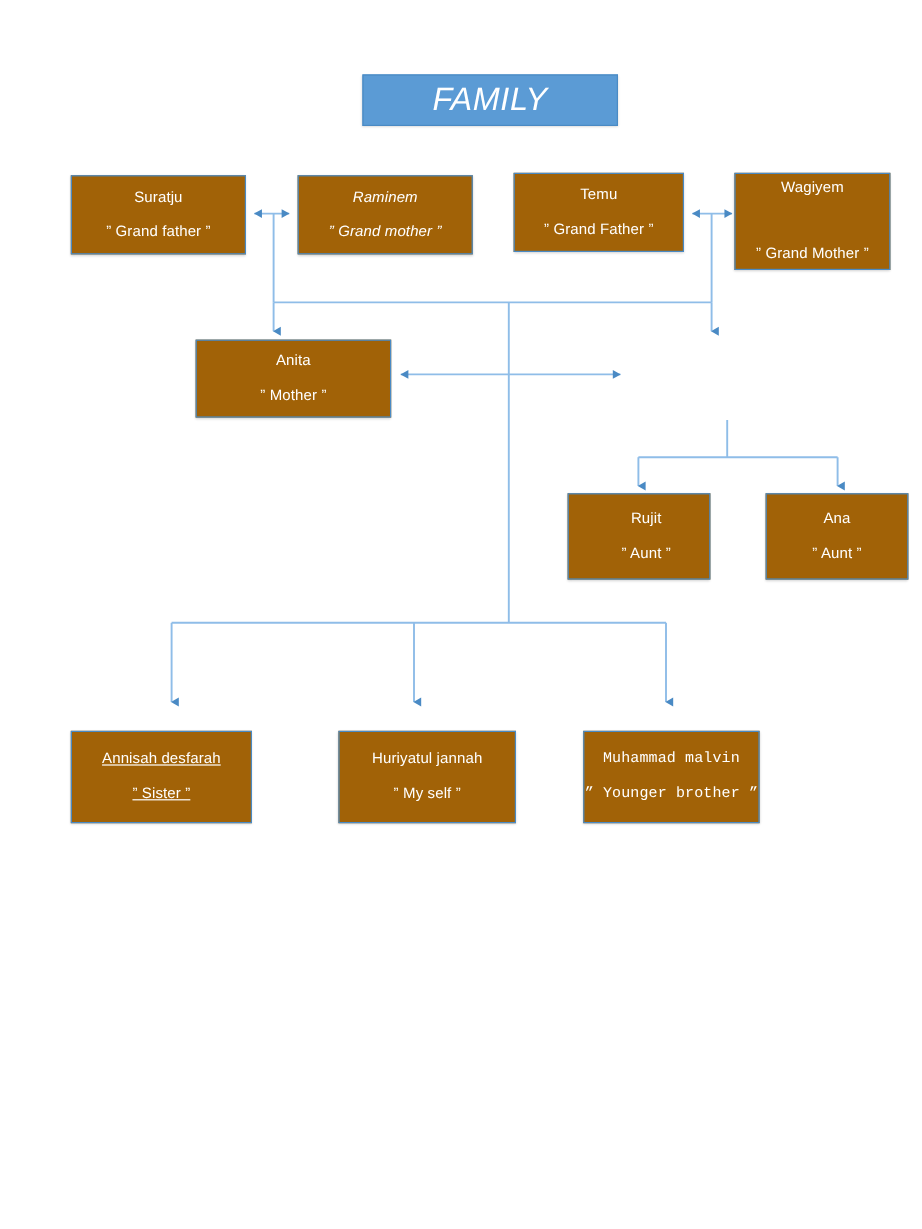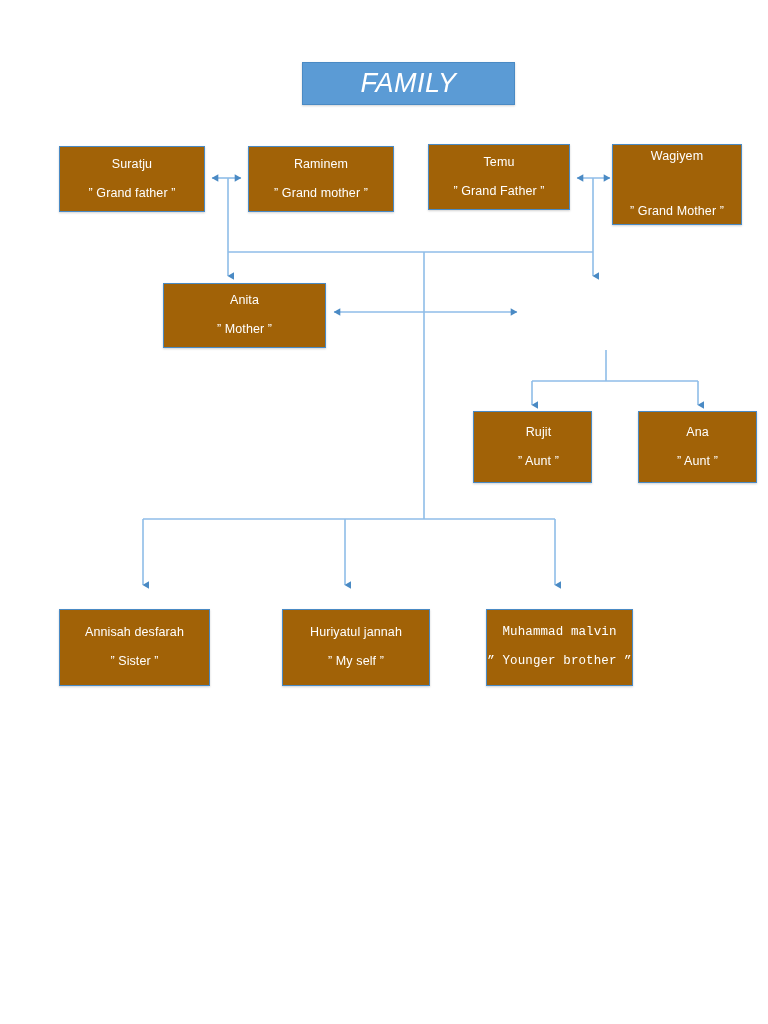--- a/index.html
+++ b/index.html
@@ -128,21 +128,21 @@
 
   <div id="title-box">
     <span>FAMILY</span>
   </div>
 
   <div class="node" style="left:59px; top:146px; width:146px; height:66px;">
     <span class="nm">Suratju</span>
     <span class="rel">” Grand father ”</span>
   </div>
 
-  <div class="node" style="left:248px; top:146px; width:146px; height:66px;">
+  <div class="node" style="left:248px; top:146px; width:146px; height:66px;font-style:italic;">
     <span class="nm">Raminem</span>
     <span class="rel">” Grand mother ”</span>
   </div>
 
   <div class="node" style="left:428px; top:144px; width:142px; height:66px;">
     <span class="nm">Temu</span>
     <span class="rel">” Grand Father ”</span>
   </div>
 
   <div class="node" style="left:612px; top:144px; width:130px; height:81px;gap:26px;">
@@ -159,21 +159,21 @@
   <div class="node" style="left:473px; top:411px; width:119px; height:72px;padding-left:12px;">
     <span class="nm">Rujit</span>
     <span class="rel">” Aunt ”</span>
   </div>
 
   <div class="node" style="left:638px; top:411px; width:119px; height:72px;">
     <span class="nm">Ana</span>
     <span class="rel">” Aunt ”</span>
   </div>
 
-  <div class="node" style="left:59px; top:609px; width:151px; height:77px;">
+  <div class="node" style="left:59px; top:609px; width:151px; height:77px;text-decoration:underline;">
     <span class="nm">Annisah desfarah</span>
     <span class="rel">” Sister ”</span>
   </div>
 
   <div class="node" style="left:270px; top:609px; width:148px; height:77px;margin-left:12px;">
     <span class="nm">Huriyatul jannah</span>
     <span class="rel">” My self ”</span>
   </div>
 
   <div class="node" style="left:486px; top:609px; width:147px; height:77px;font-family:Liberation Mono, monospace;">

